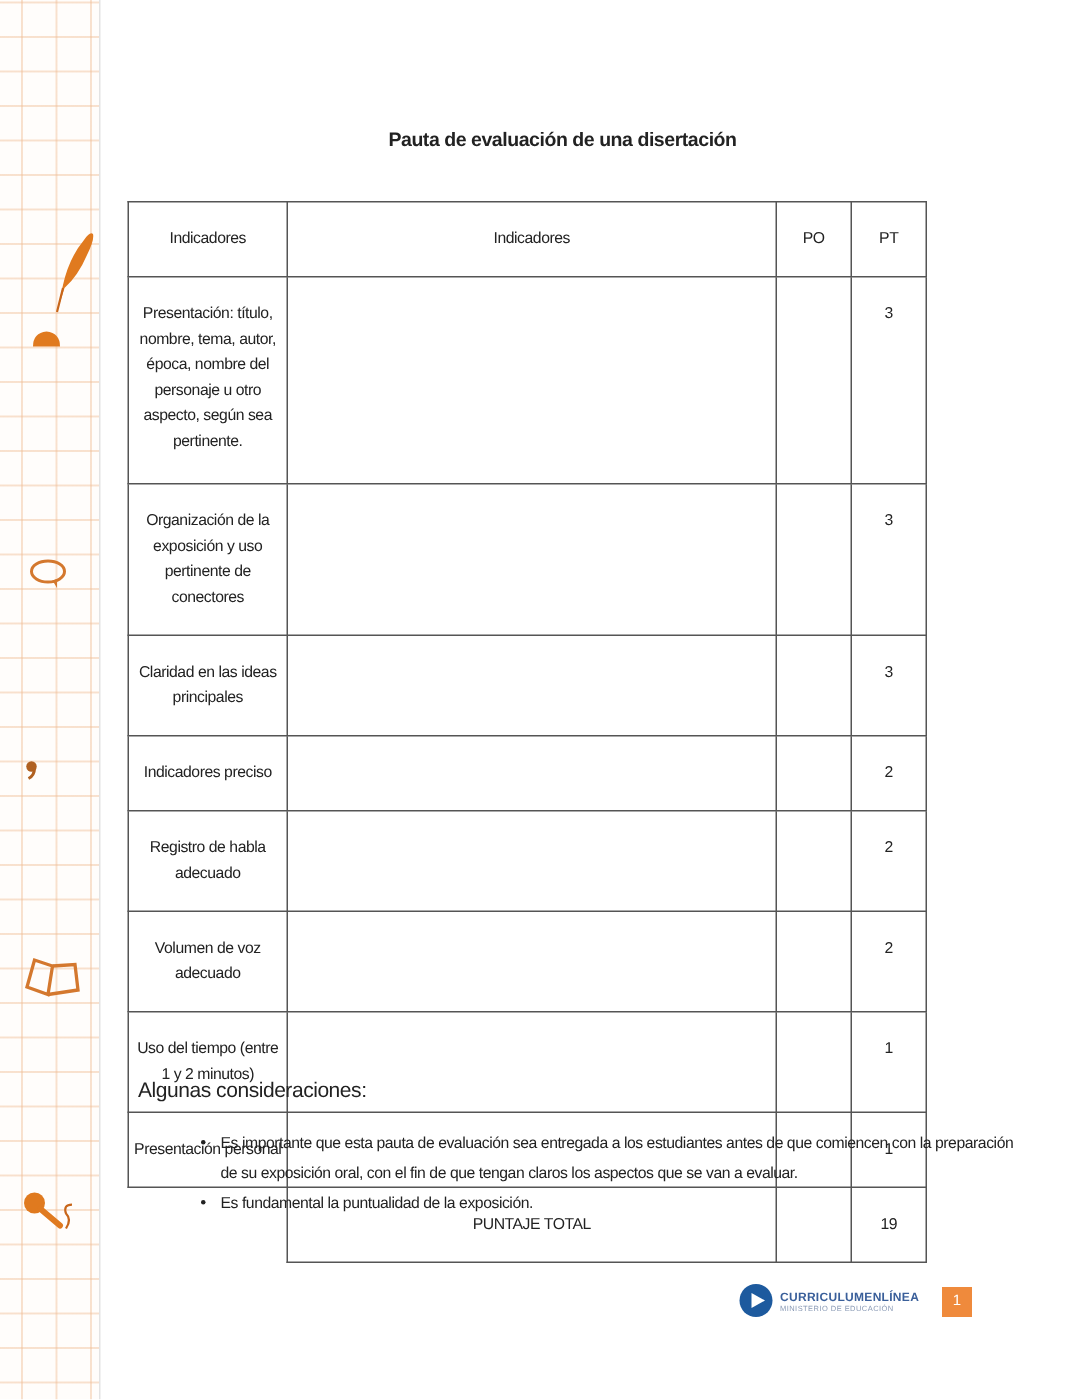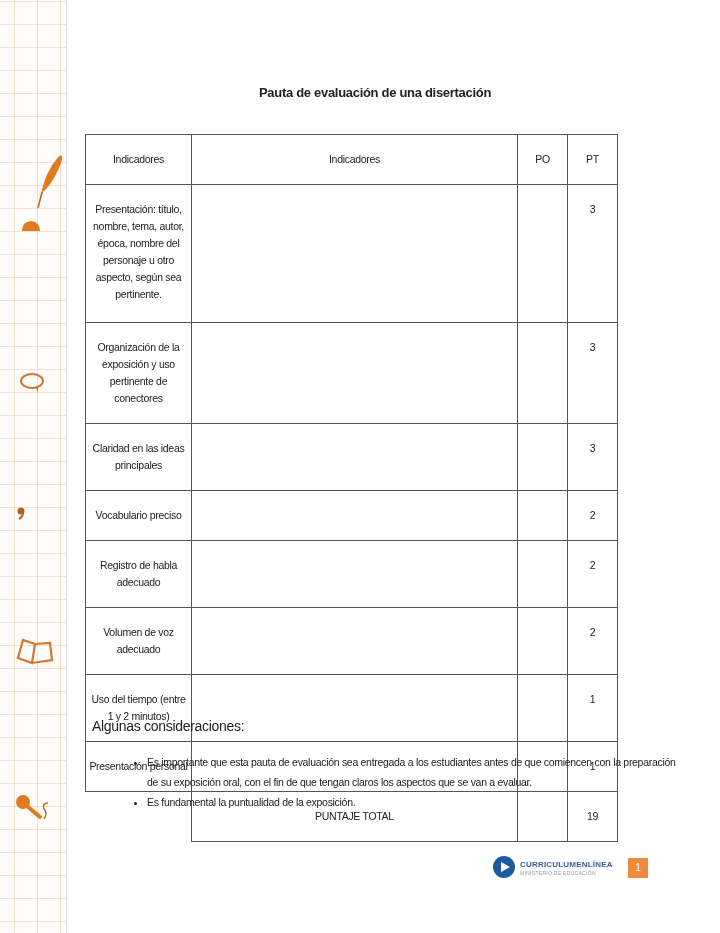--- a/index.html
+++ b/index.html
@@ -127,21 +127,21 @@
       <td></td>
       <td>3</td>
     </tr>
     <tr style="height:53px">
       <td>Claridad en las ideas principales</td>
       <td></td>
       <td></td>
       <td>3</td>
     </tr>
     <tr style="height:37px">
-      <td>Vocabulario preciso</td>
+      <td>Indicadores preciso</td>
       <td></td>
       <td></td>
       <td>2</td>
     </tr>
     <tr style="height:35px">
       <td>Registro de habla adecuado</td>
       <td></td>
       <td></td>
       <td>2</td>
     </tr>

